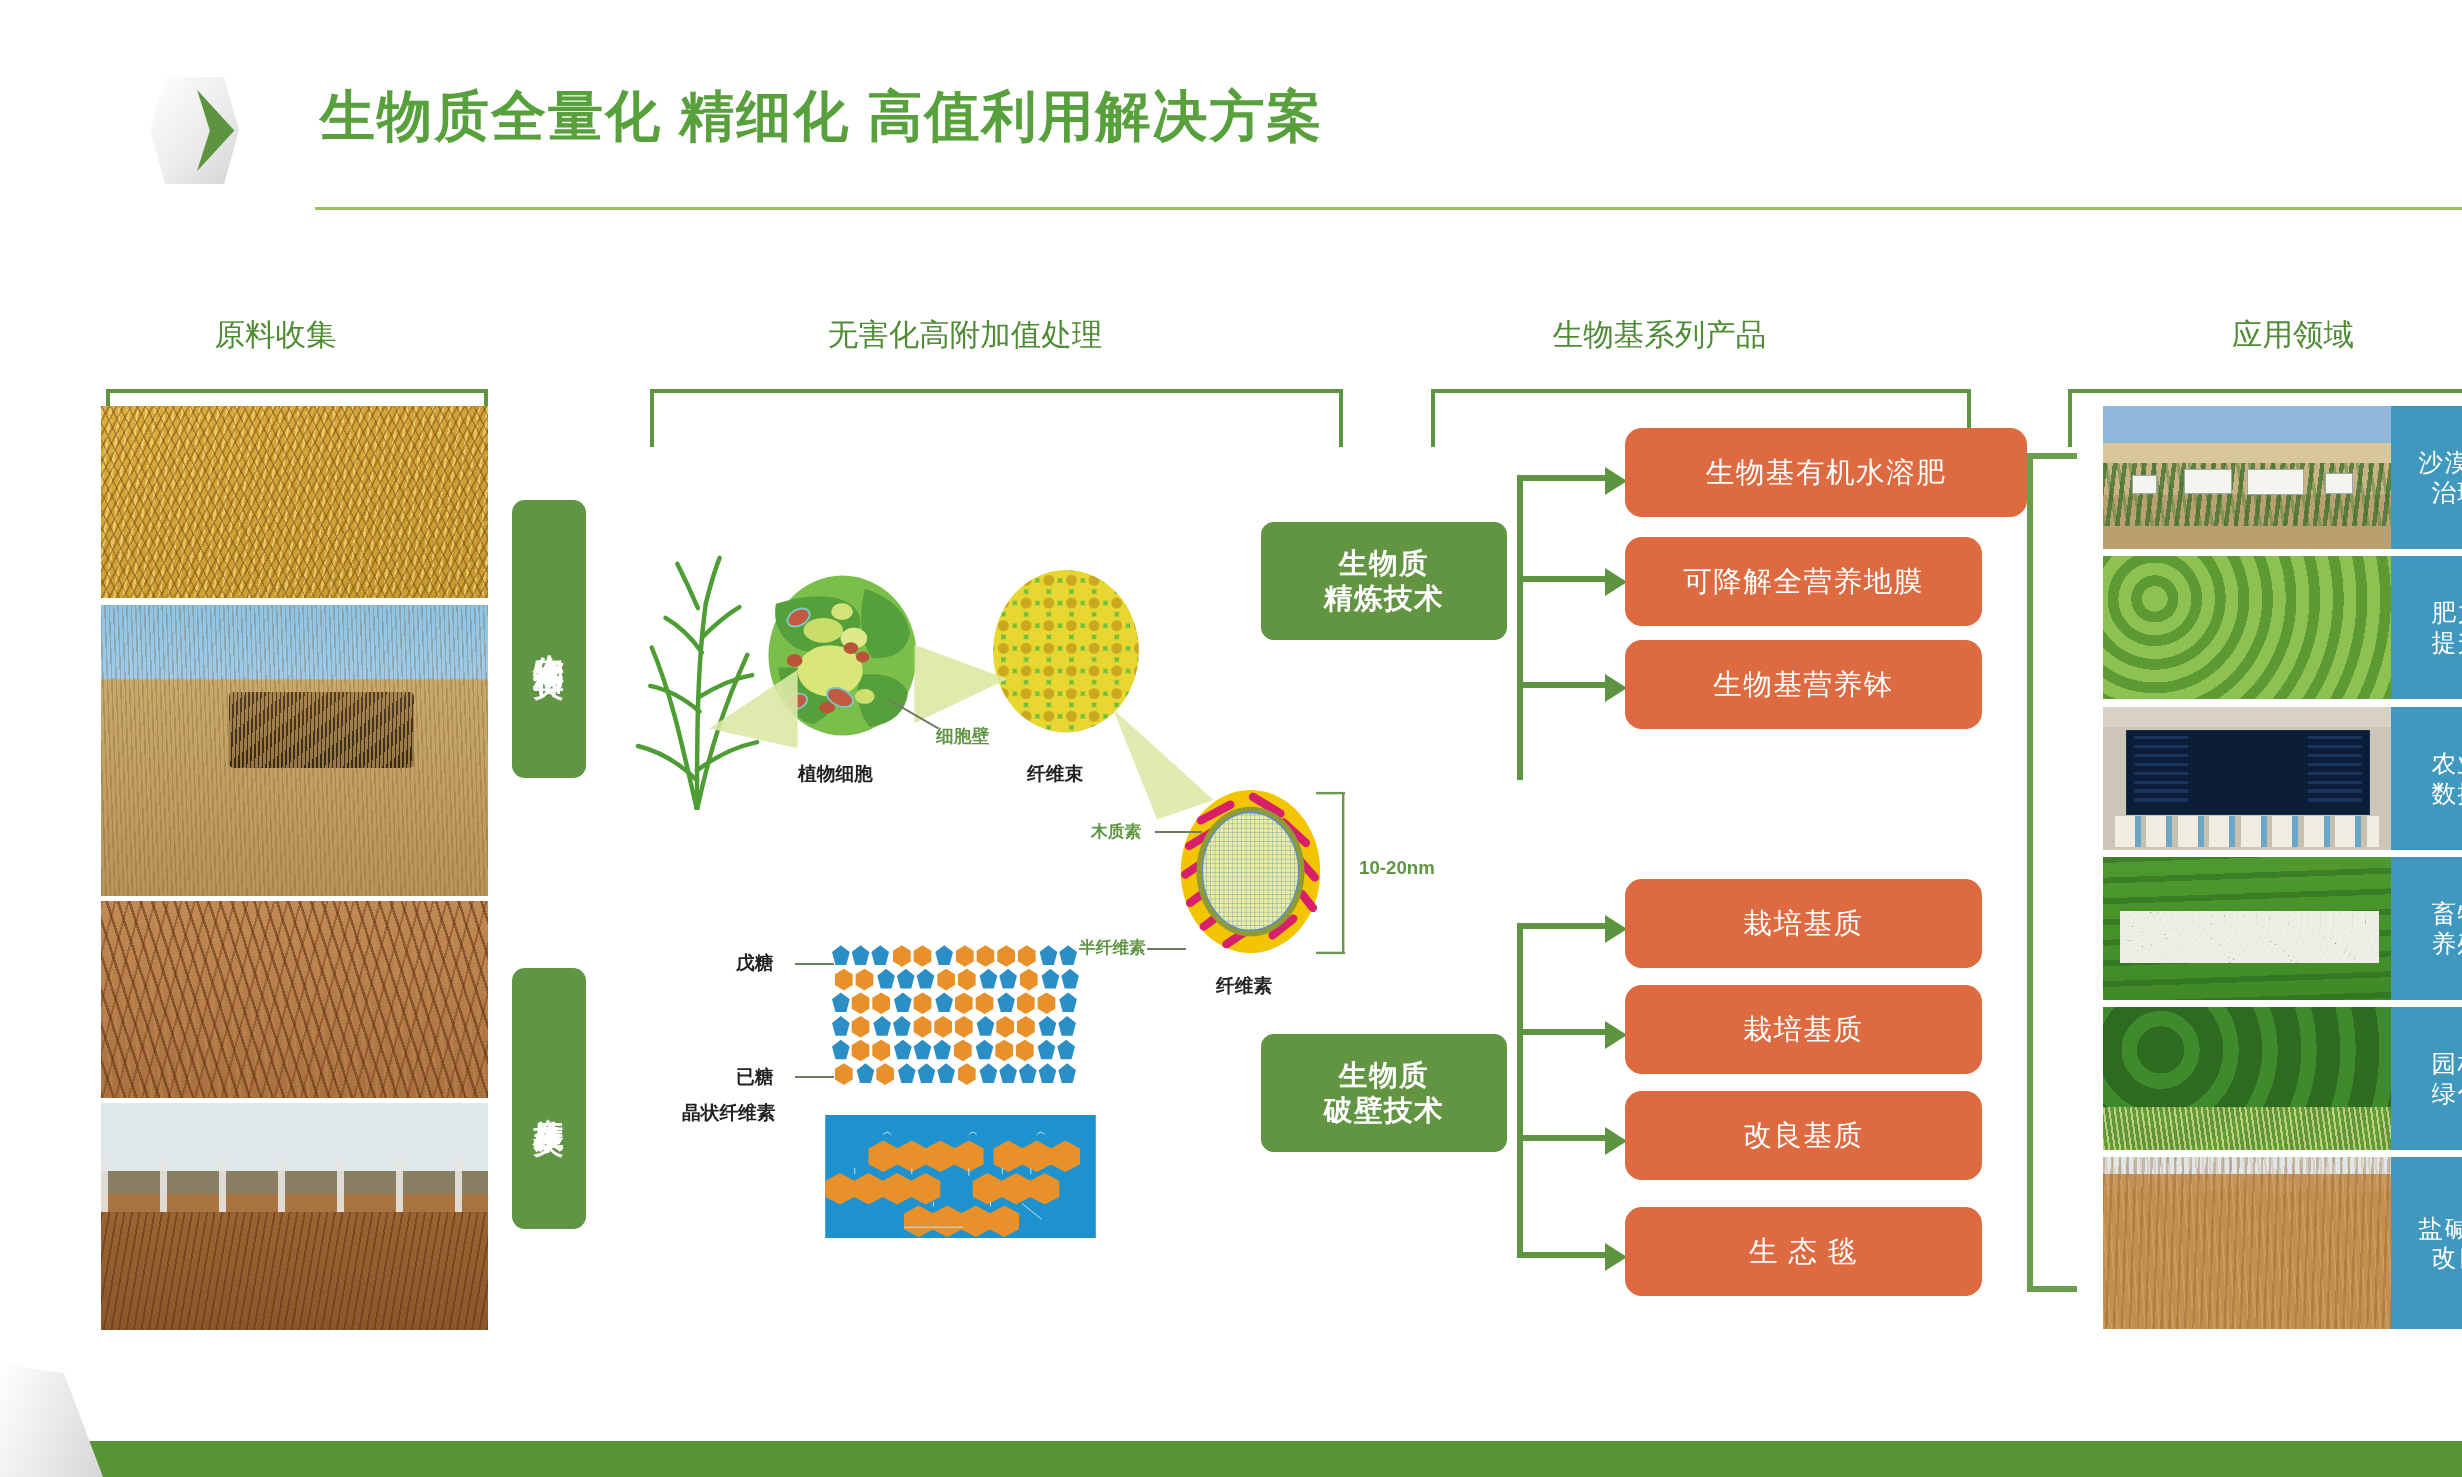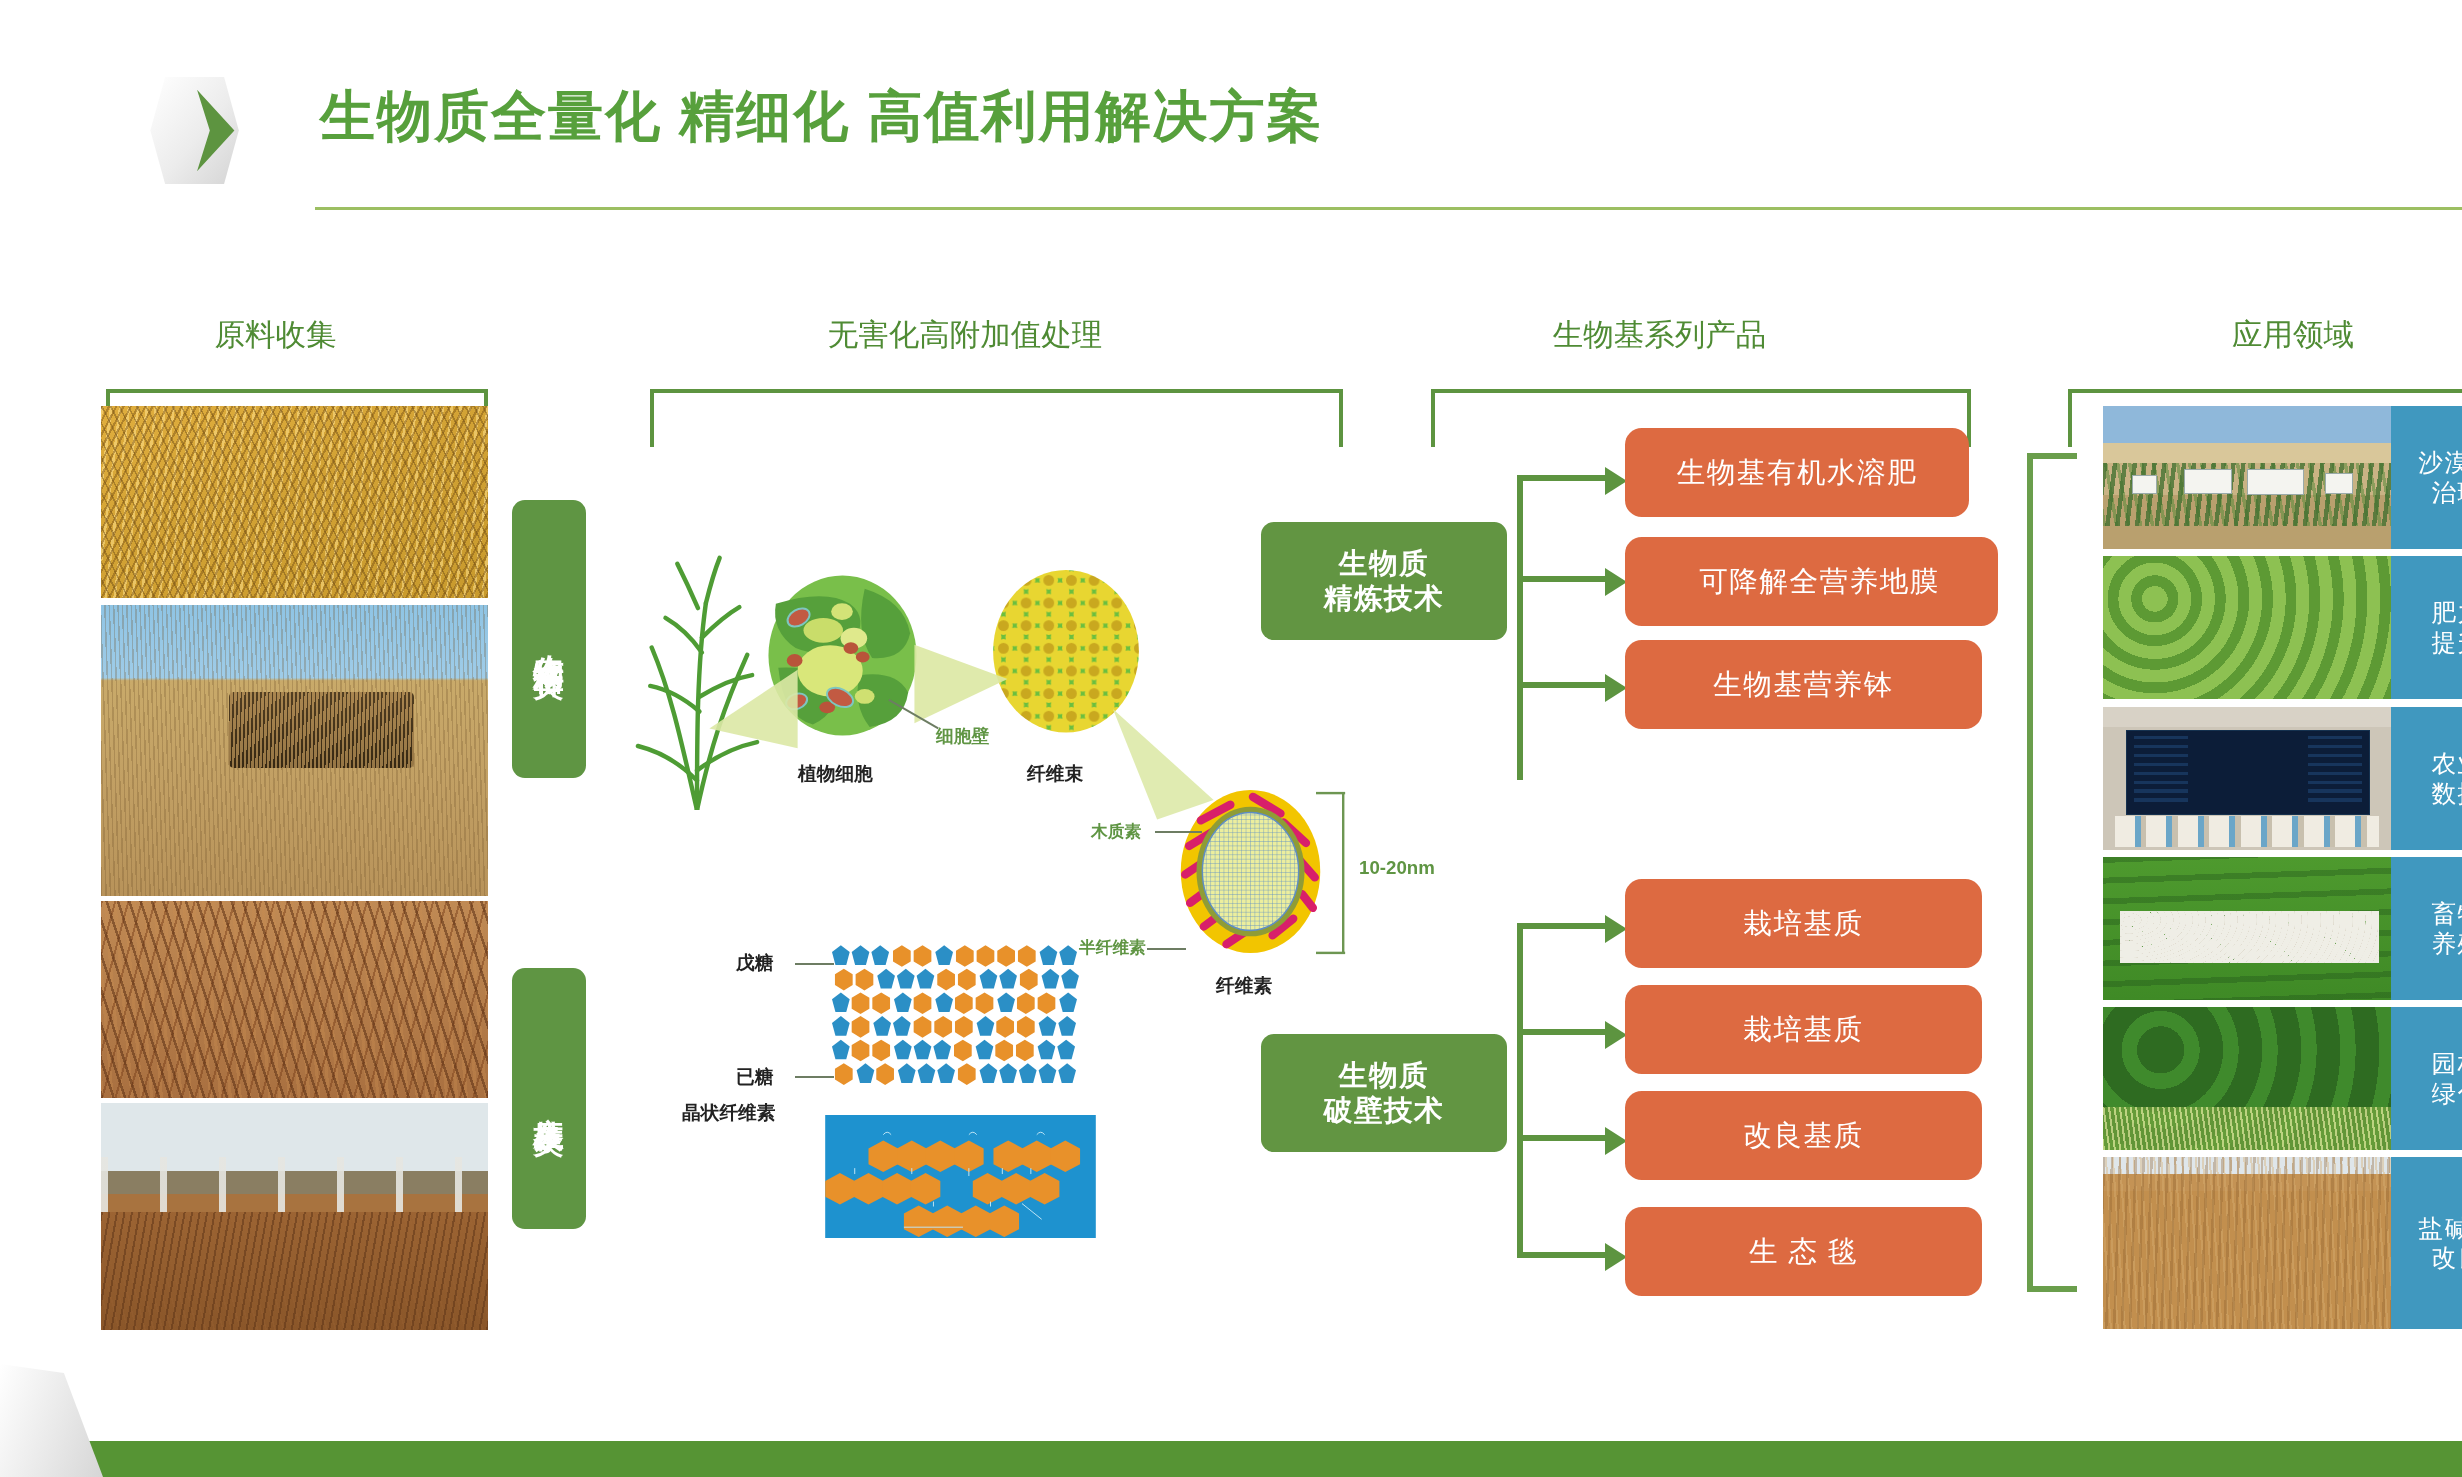--- a/index.html
+++ b/index.html
@@ -457,22 +457,22 @@
 <div class="vline" style="left:1517px;top:923px;width:6.4px;height:335px;"></div>
 <div class="hline" style="left:1517px;top:923px;width:91px;"></div>
 <div class="arrowhead" style="left:1605px;top:915px;"></div>
 <div class="hline" style="left:1517px;top:1029px;width:91px;"></div>
 <div class="arrowhead" style="left:1605px;top:1021px;"></div>
 <div class="hline" style="left:1517px;top:1135px;width:91px;"></div>
 <div class="arrowhead" style="left:1605px;top:1127px;"></div>
 <div class="hline" style="left:1517px;top:1252px;width:91px;"></div>
 <div class="arrowhead" style="left:1605px;top:1243px;"></div>
 
-<div class="prod-pill" style="left:1625px;top:428px;width:344px;height:89px;">生物基有机水溶肥</div>
-<div class="prod-pill" style="left:1625px;top:537px;width:357px;height:89px;padding-left:16px;">可降解全营养地膜</div>
+<div class="prod-pill" style="left:1625px;top:428px;width:402px;height:89px;">生物基有机水溶肥</div>
+<div class="prod-pill" style="left:1625px;top:537px;width:357px;height:89px;">可降解全营养地膜</div>
 <div class="prod-pill" style="left:1625px;top:640px;width:357px;height:89px;">生物基营养钵</div>
 
 <div class="prod-pill" style="left:1625px;top:879px;width:357px;height:89px;">栽培基质</div>
 <div class="prod-pill" style="left:1625px;top:985px;width:357px;height:89px;text-align:center;">栽培基质</div>
 <div class="prod-pill" style="left:1625px;top:1091px;width:357px;height:89px;">改良基质</div>
 <div class="prod-pill" style="left:1625px;top:1207px;width:357px;height:89px;">生 态 毯</div>
 
 <div class="sqbracket" style="left:2027px;top:453px;width:44px;height:827px;"></div>
 
 <div class="photo" style="left:2103px;top:406px;width:288px;height:143px;">

